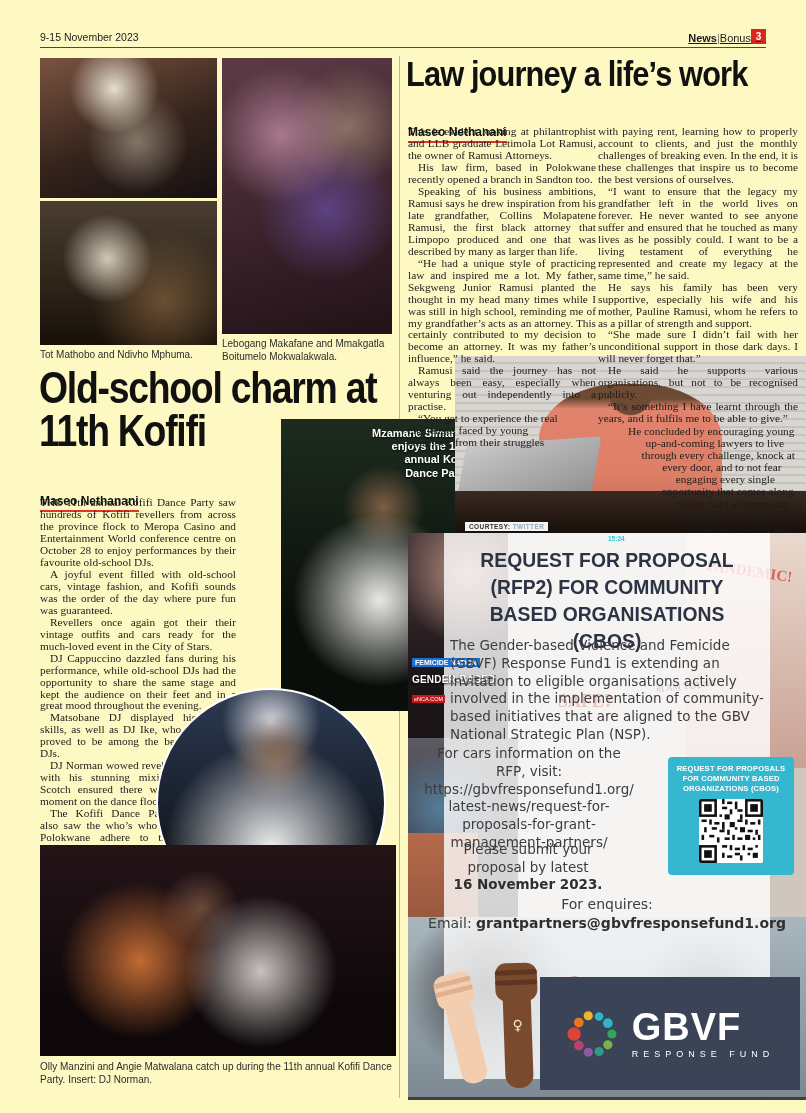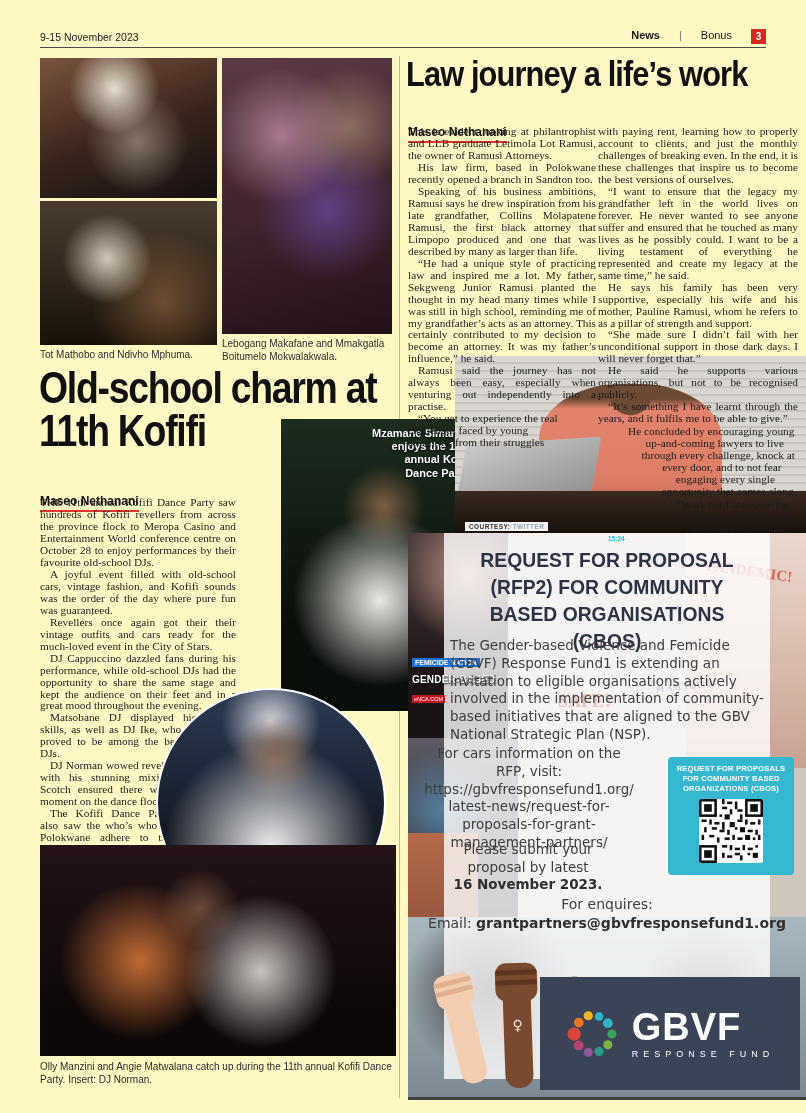--- a/index.html
+++ b/index.html
@@ -2,21 +2,21 @@
 <html><head>
 <meta charset="utf-8">
 <style>
   html,body{margin:0;padding:0;background:#e9e9e9;}
   #page{position:relative;width:806px;height:1113px;background:#fef9c3;overflow:hidden;
         font-family:"Liberation Sans",sans-serif;color:#1a1a1a;}
   .abs{position:absolute;}
 
   
   .hdr-date{left:40px;top:31px;font-size:10.5px;color:#222;}
-  .hdr-right{right:40px;top:29px;font-size:11px;display:flex;align-items:flex-start;gap:19px;}
+  .hdr-right{right:40px;top:29px;font-size:11px;display:flex;align-items:flex-end;gap:0;text-decoration:underline;}
   .hdr-news{font-weight:bold;}
   .hdr-sep{color:#777;}
   .hdr-pageno{display:inline-block;background:#d8281e;color:#fff;font-weight:bold;
               font-size:10px;width:15px;height:15px;line-height:15px;text-align:center;}
   .hdr-rule{left:40px;right:40px;top:47px;height:1px;background:#4a4a4a;}
   .vdivider{left:399px;top:56px;width:1px;height:1042px;background:#b5b5b5;}
 
   
   .ph{background-color:#2a2220;overflow:hidden;}
   .ph1{background:radial-gradient(circle at 42% 22%,rgba(245,240,225,.9),rgba(245,240,225,0) 30%),

